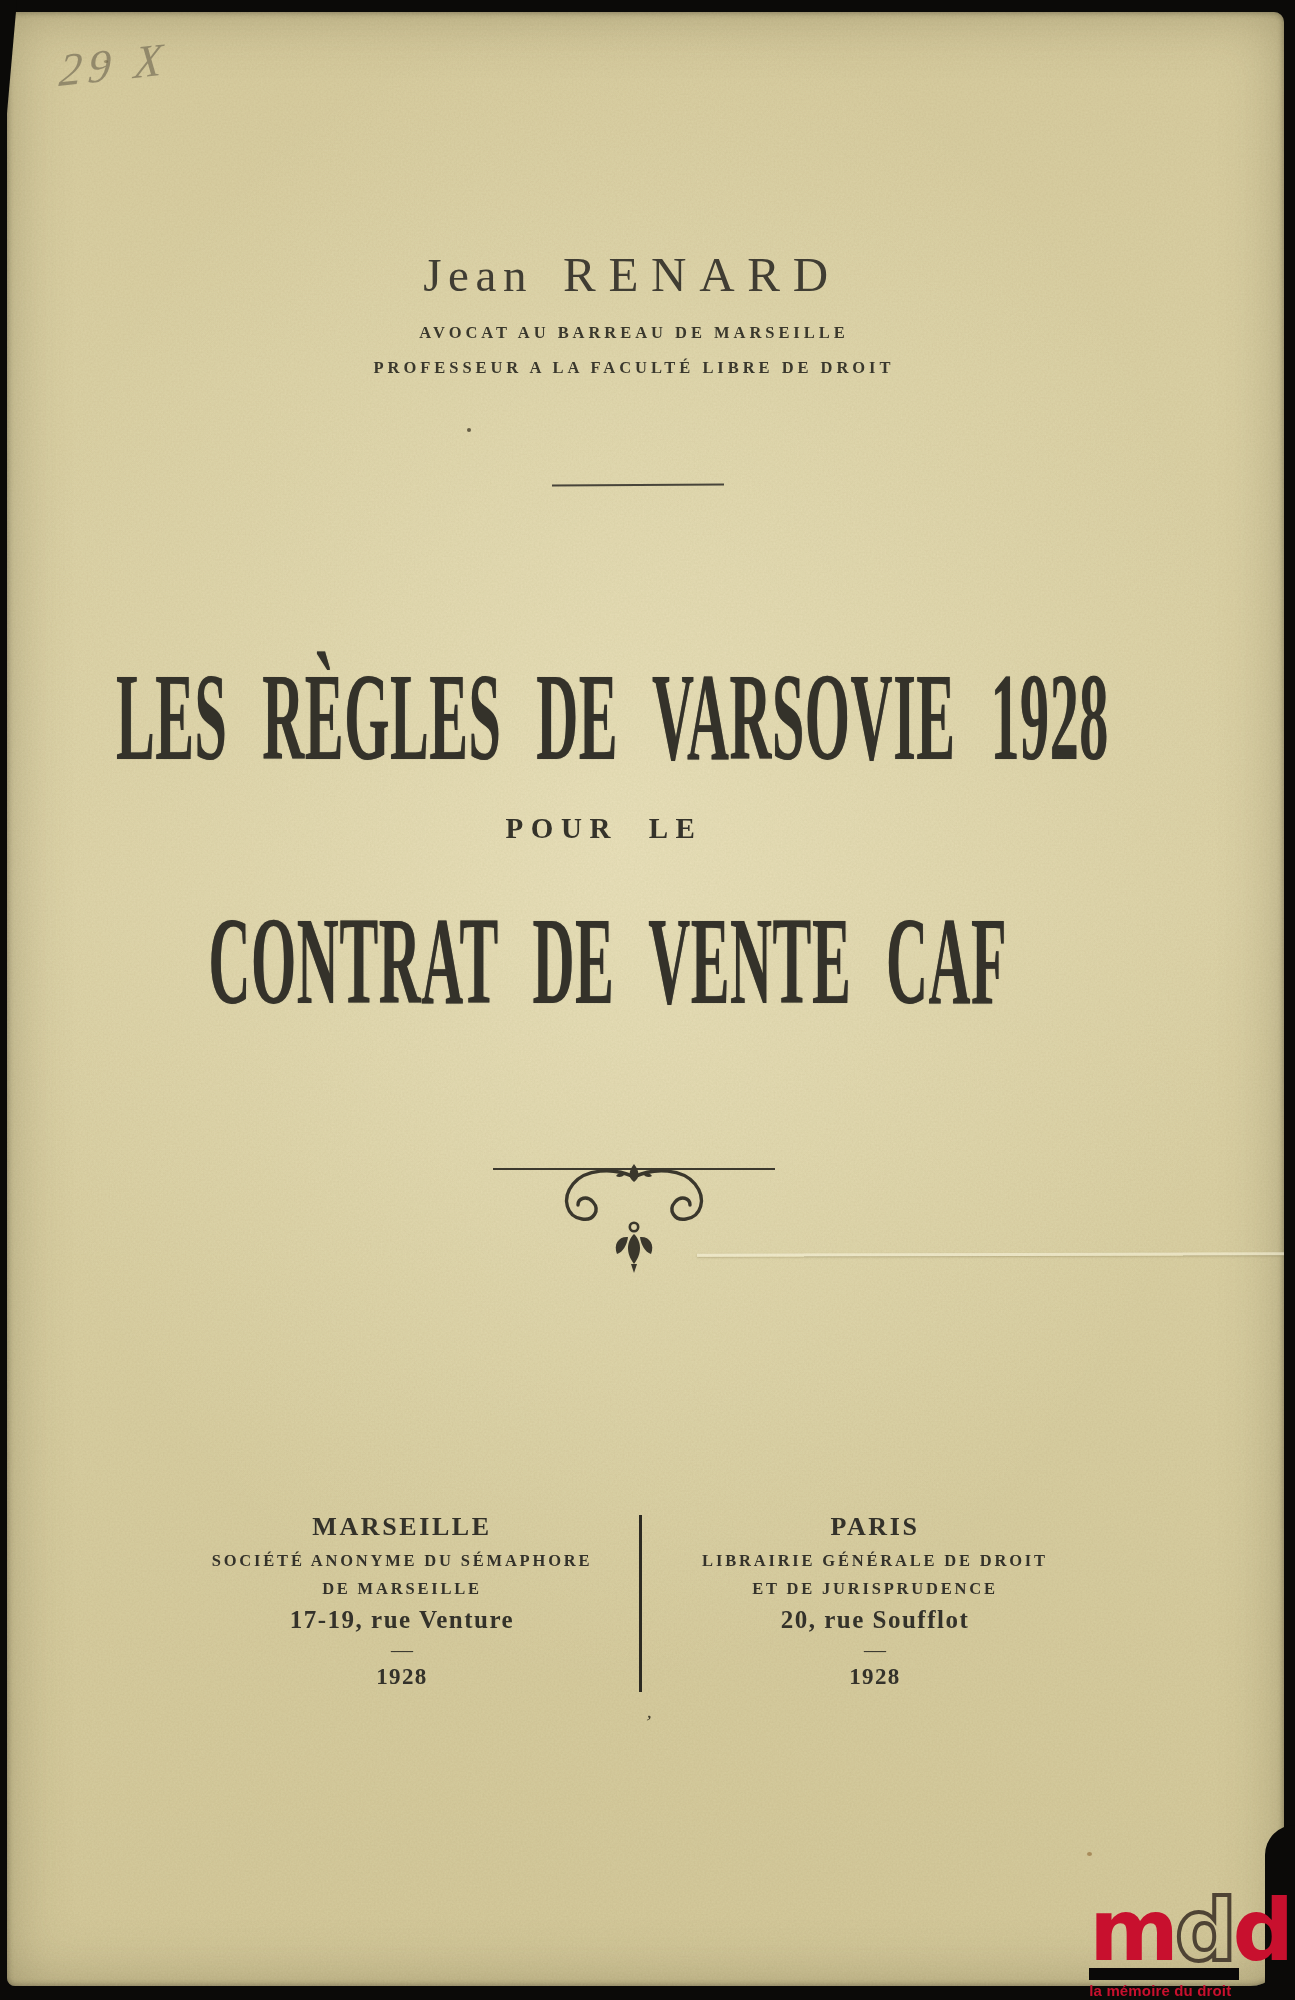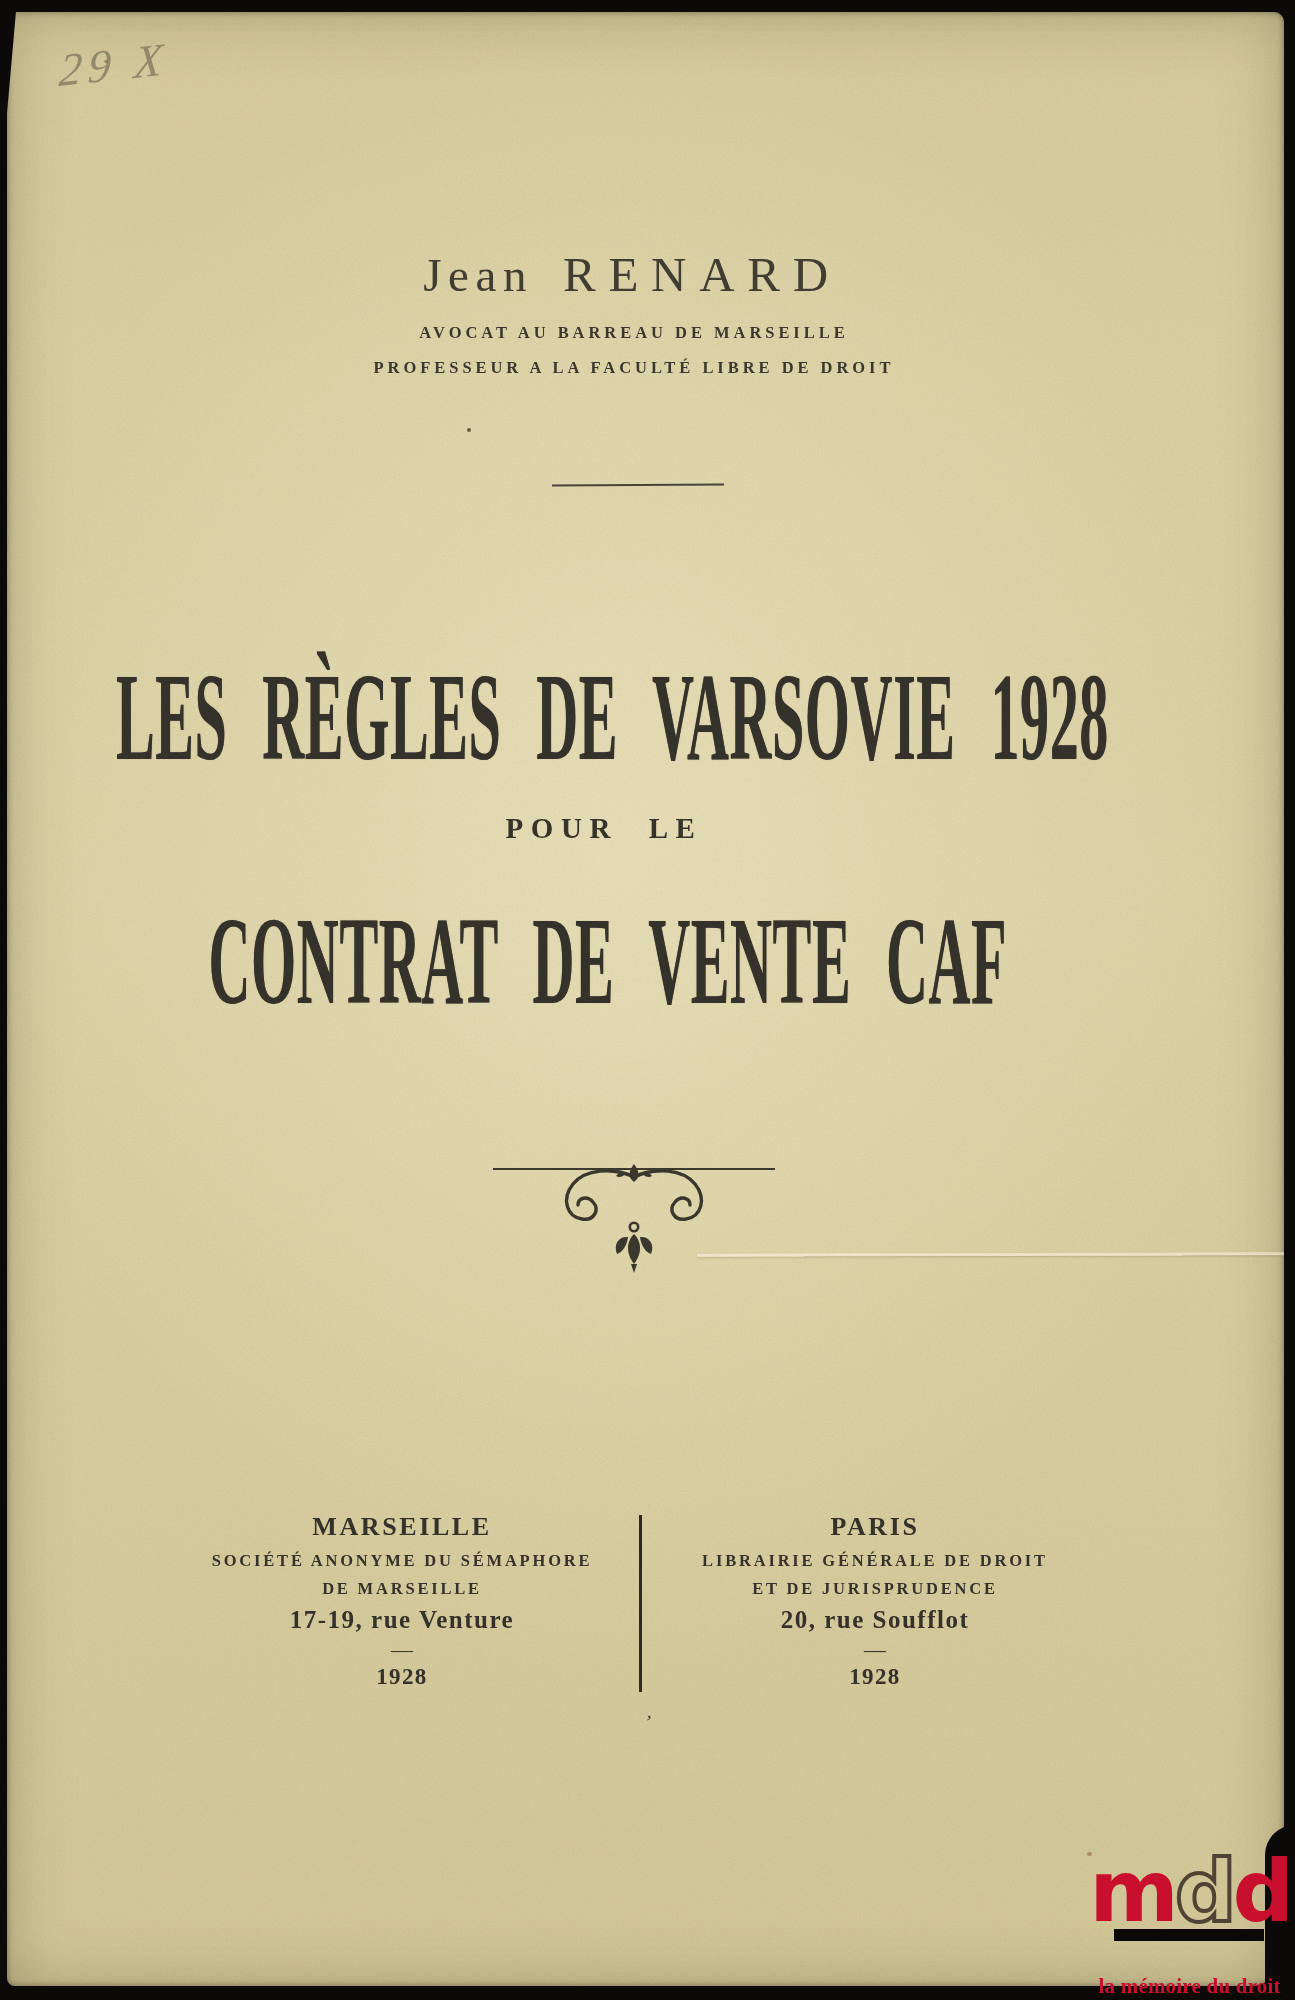--- a/index.html
+++ b/index.html
@@ -95,34 +95,34 @@
   .imprint-divider{
     position:absolute;left:632px;top:1503px;width:2.6px;height:177px;background:#2c2a22;
   }
   .comma-speck{
     position:absolute;left:641px;top:1688px;font-size:20px;color:#45412f;
     transform:rotate(12deg);
   }
   
   .mdd-logo{
     position:absolute;right:5px;bottom:1px;z-index:6;
-    display:flex;flex-direction:column;align-items:center;
+    display:flex;flex-direction:column;align-items:flex-start;
   }
   .mdd-letters{
     font-family:"DejaVu Sans",sans-serif;font-weight:700;font-size:86px;
     line-height:.78;letter-spacing:-4px;white-space:nowrap;
   }
   .mdd-letters .solid{color:#c8102e;}
   .mdd-letters .outline{
     color:transparent;-webkit-text-stroke:4px #4e4334;text-stroke:4px #4e4334;
   }
   .mdd-bar{width:150px;height:12px;background:#0a0908;margin:4px 1px 2px 0;}
   .mdd-tagline{
-    font-family:Liberation Serif, serif;font-weight:700;font-size:21px;
-    color:#c8102e;letter-spacing:.01em;white-space:nowrap;margin-top:31px;
+    font-family:Liberation Sans, sans-serif;font-weight:700;font-size:15px;
+    color:#c8102e;letter-spacing:.01em;white-space:nowrap;
   }
 </style>
 </head>
 <body>
 
 <div class="paper">
 
   <svg class="grain" xmlns="http://www.w3.org/2000/svg">
     <filter id="grainF">
       <feTurbulence type="fractalNoise" baseFrequency="0.55" numOctaves="2" stitchTiles="stitch"></feTurbulence>

